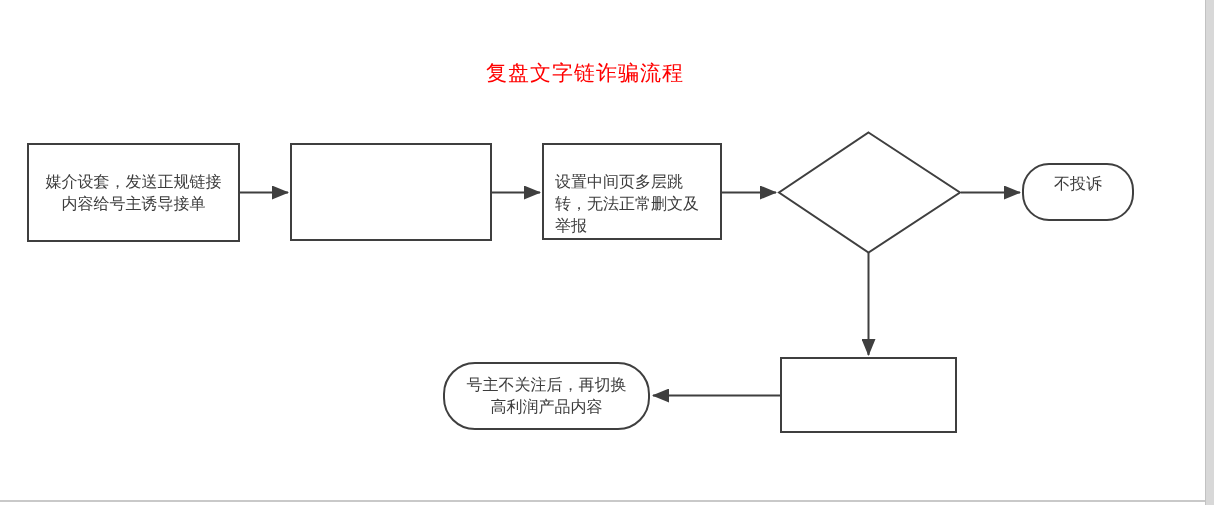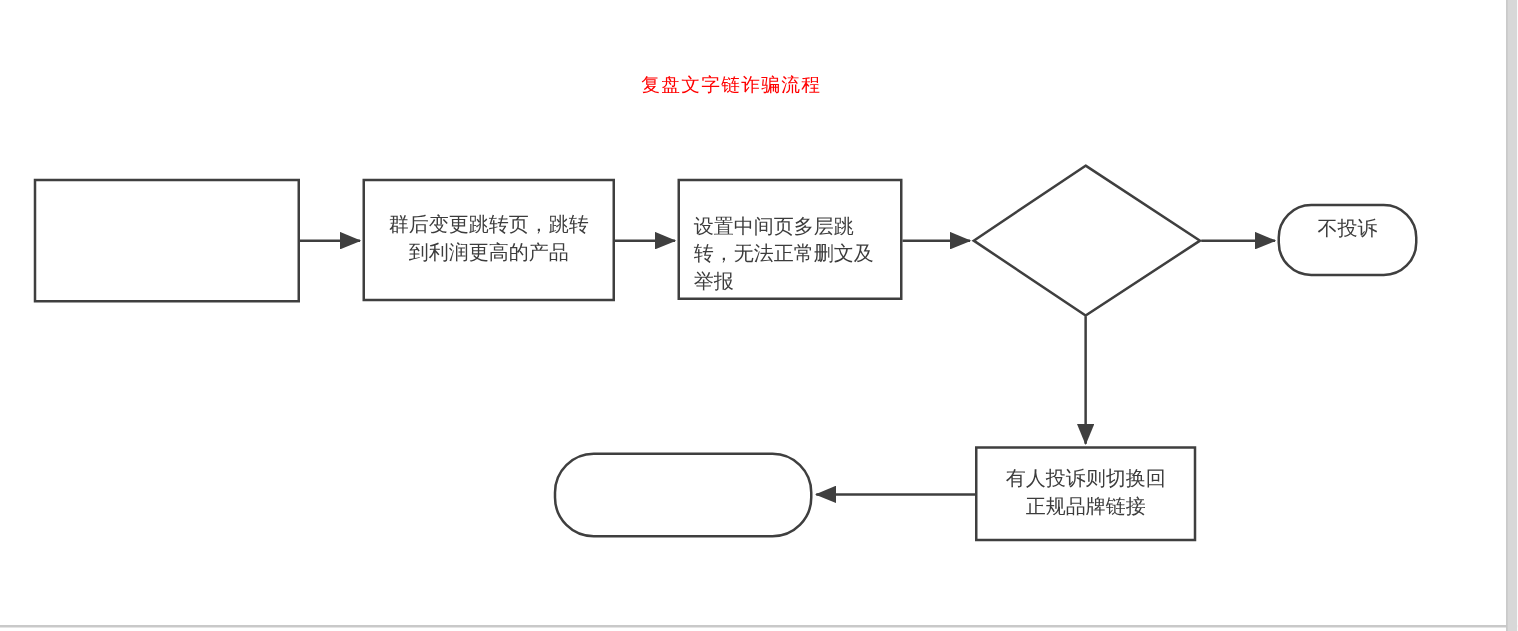--- a/index.html
+++ b/index.html
@@ -15,21 +15,21 @@
   .diagram-svg {
     position: absolute;
     left: 0; top: 0;
   }
   .page-title {
     position: absolute;
     left: 0;
     top: 59px;
     width: 1170px;
     text-align: center;
-    font-size: 15px;
+    font-size: 21px;
     letter-spacing: 1px;
     color: #ff0000;
   }
   .node-label {
     position: absolute;
     display: flex;
     align-items: center;
     justify-content: center;
     text-align: center;
     white-space: pre-line;
@@ -89,25 +89,25 @@
     <rect x="291" y="144" width="200" height="96" fill="#ffffff" stroke="#3f3f3f" stroke-width="2"></rect>
     <rect x="543" y="144" width="178" height="95" fill="#ffffff" stroke="#3f3f3f" stroke-width="2"></rect>
     <polygon points="868.5,132.5 960,192.5 868.5,252.5 779,192.5" fill="#ffffff" stroke="#3f3f3f" stroke-width="2"></polygon>
     <rect x="1023" y="164" width="110" height="56" rx="26" ry="26" fill="#ffffff" stroke="#3f3f3f" stroke-width="2"></rect>
     <rect x="781" y="358" width="175" height="74" fill="#ffffff" stroke="#3f3f3f" stroke-width="2"></rect>
     <rect x="444" y="363" width="205" height="66" rx="31" ry="31" fill="#ffffff" stroke="#3f3f3f" stroke-width="2"></rect>
   </svg>
 
   <div class="page-title">复盘文字链诈骗流程</div>
 
-  <div class="node-label lbl-step2">群后变更跳转页，跳转
-到利润更高的产品</div>
+  <div class="node-label lbl-step1">媒介设套，发送正规链接
+内容给号主诱导接单</div>
   <div class="node-label lbl-step3 align-left">设置中间页多层跳
 转，无法正常删文及
 举报</div>
   <div class="node-label lbl-no-complaint">不投诉</div>
-  <div class="node-label lbl-complaint-switch">有人投诉则切换回
-正规品牌链接</div>
+  <div class="node-label lbl-switch-back">号主不关注后，再切换
+高利润产品内容</div>
 
   <div class="bottom-divider"></div>
   <div class="scrollbar-track"></div>
 
 </div>
 
 </body></html>

